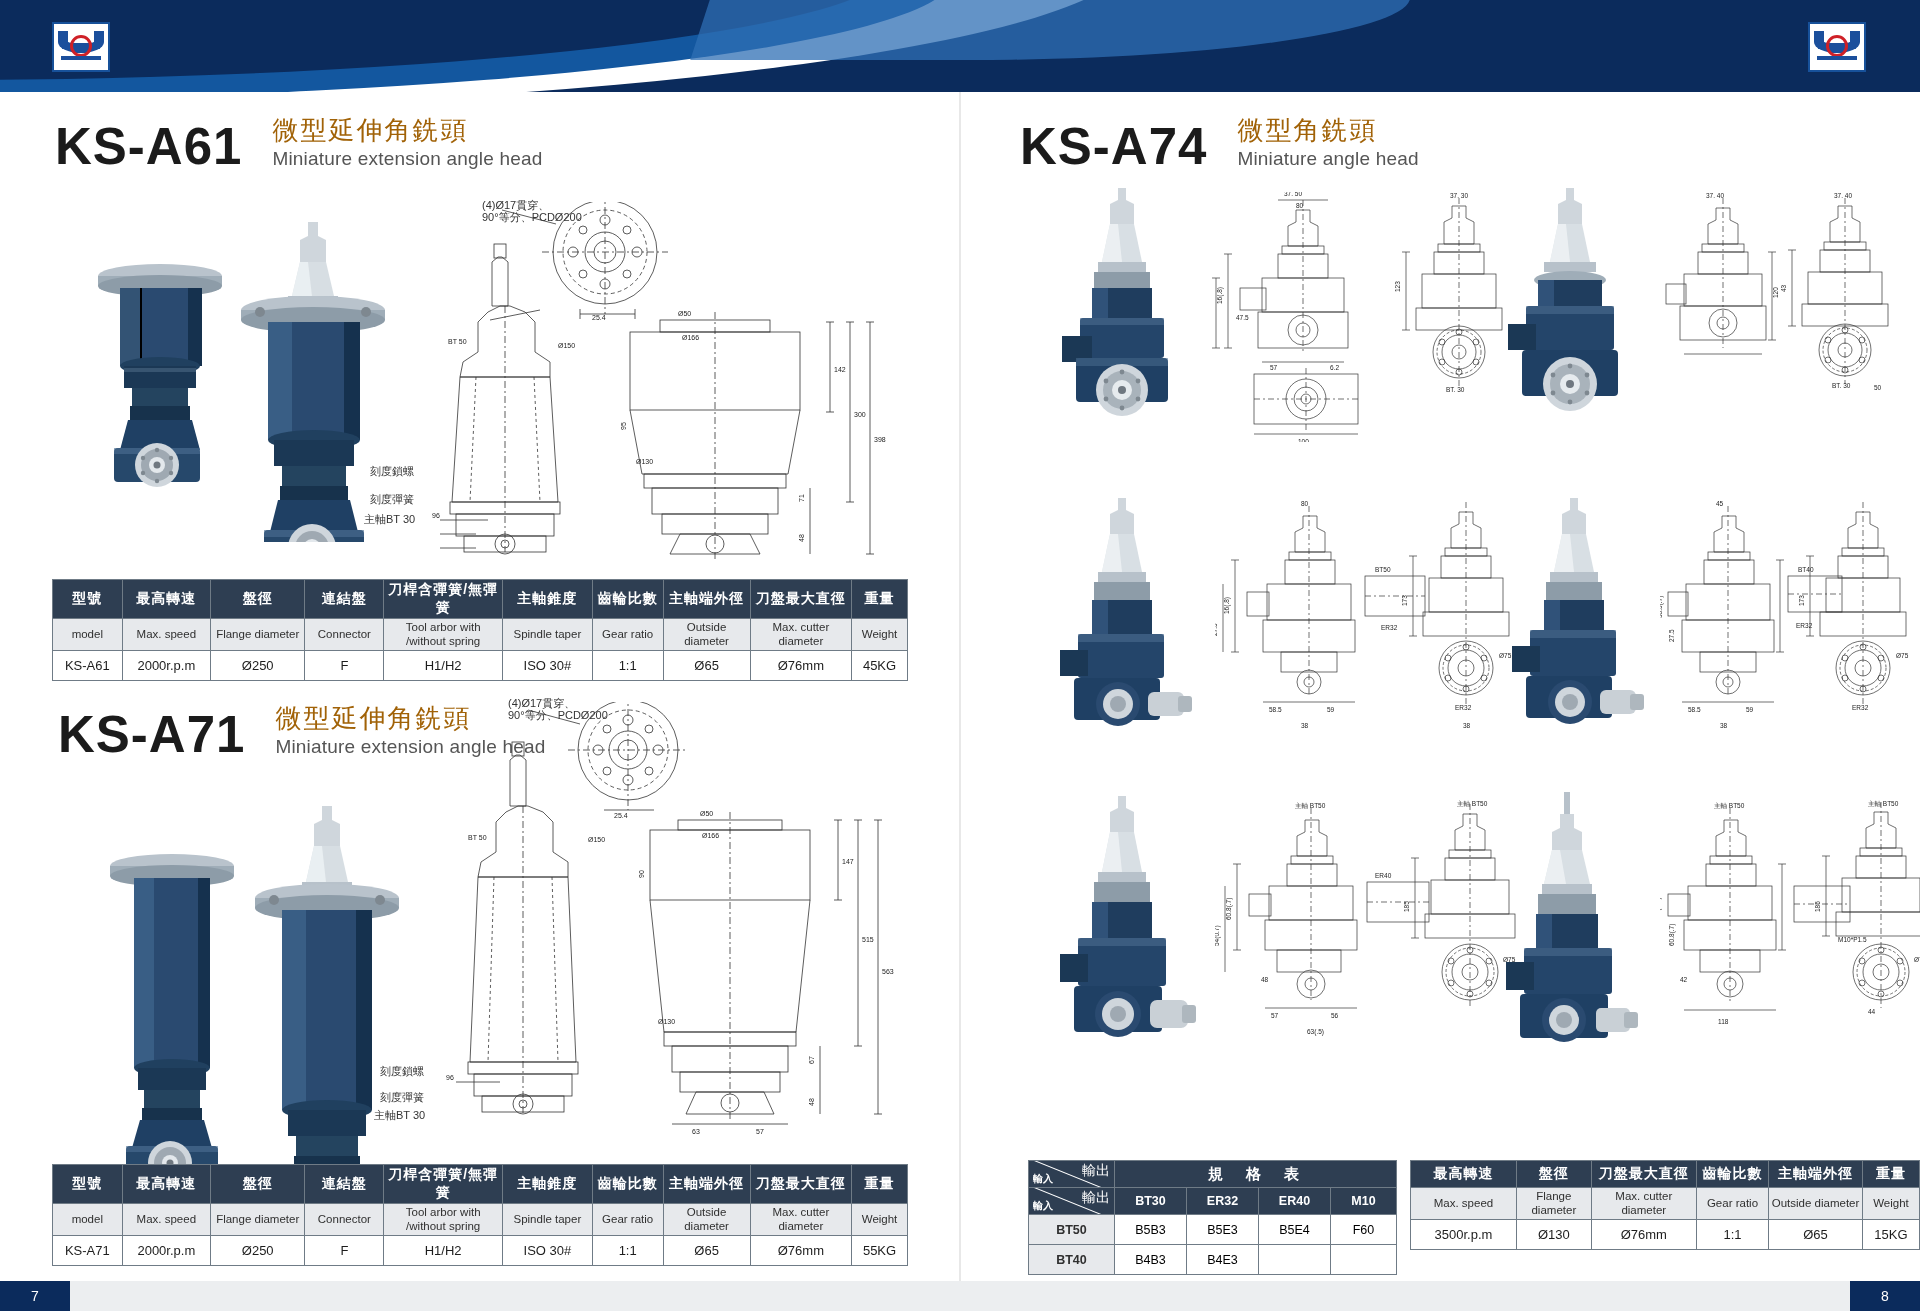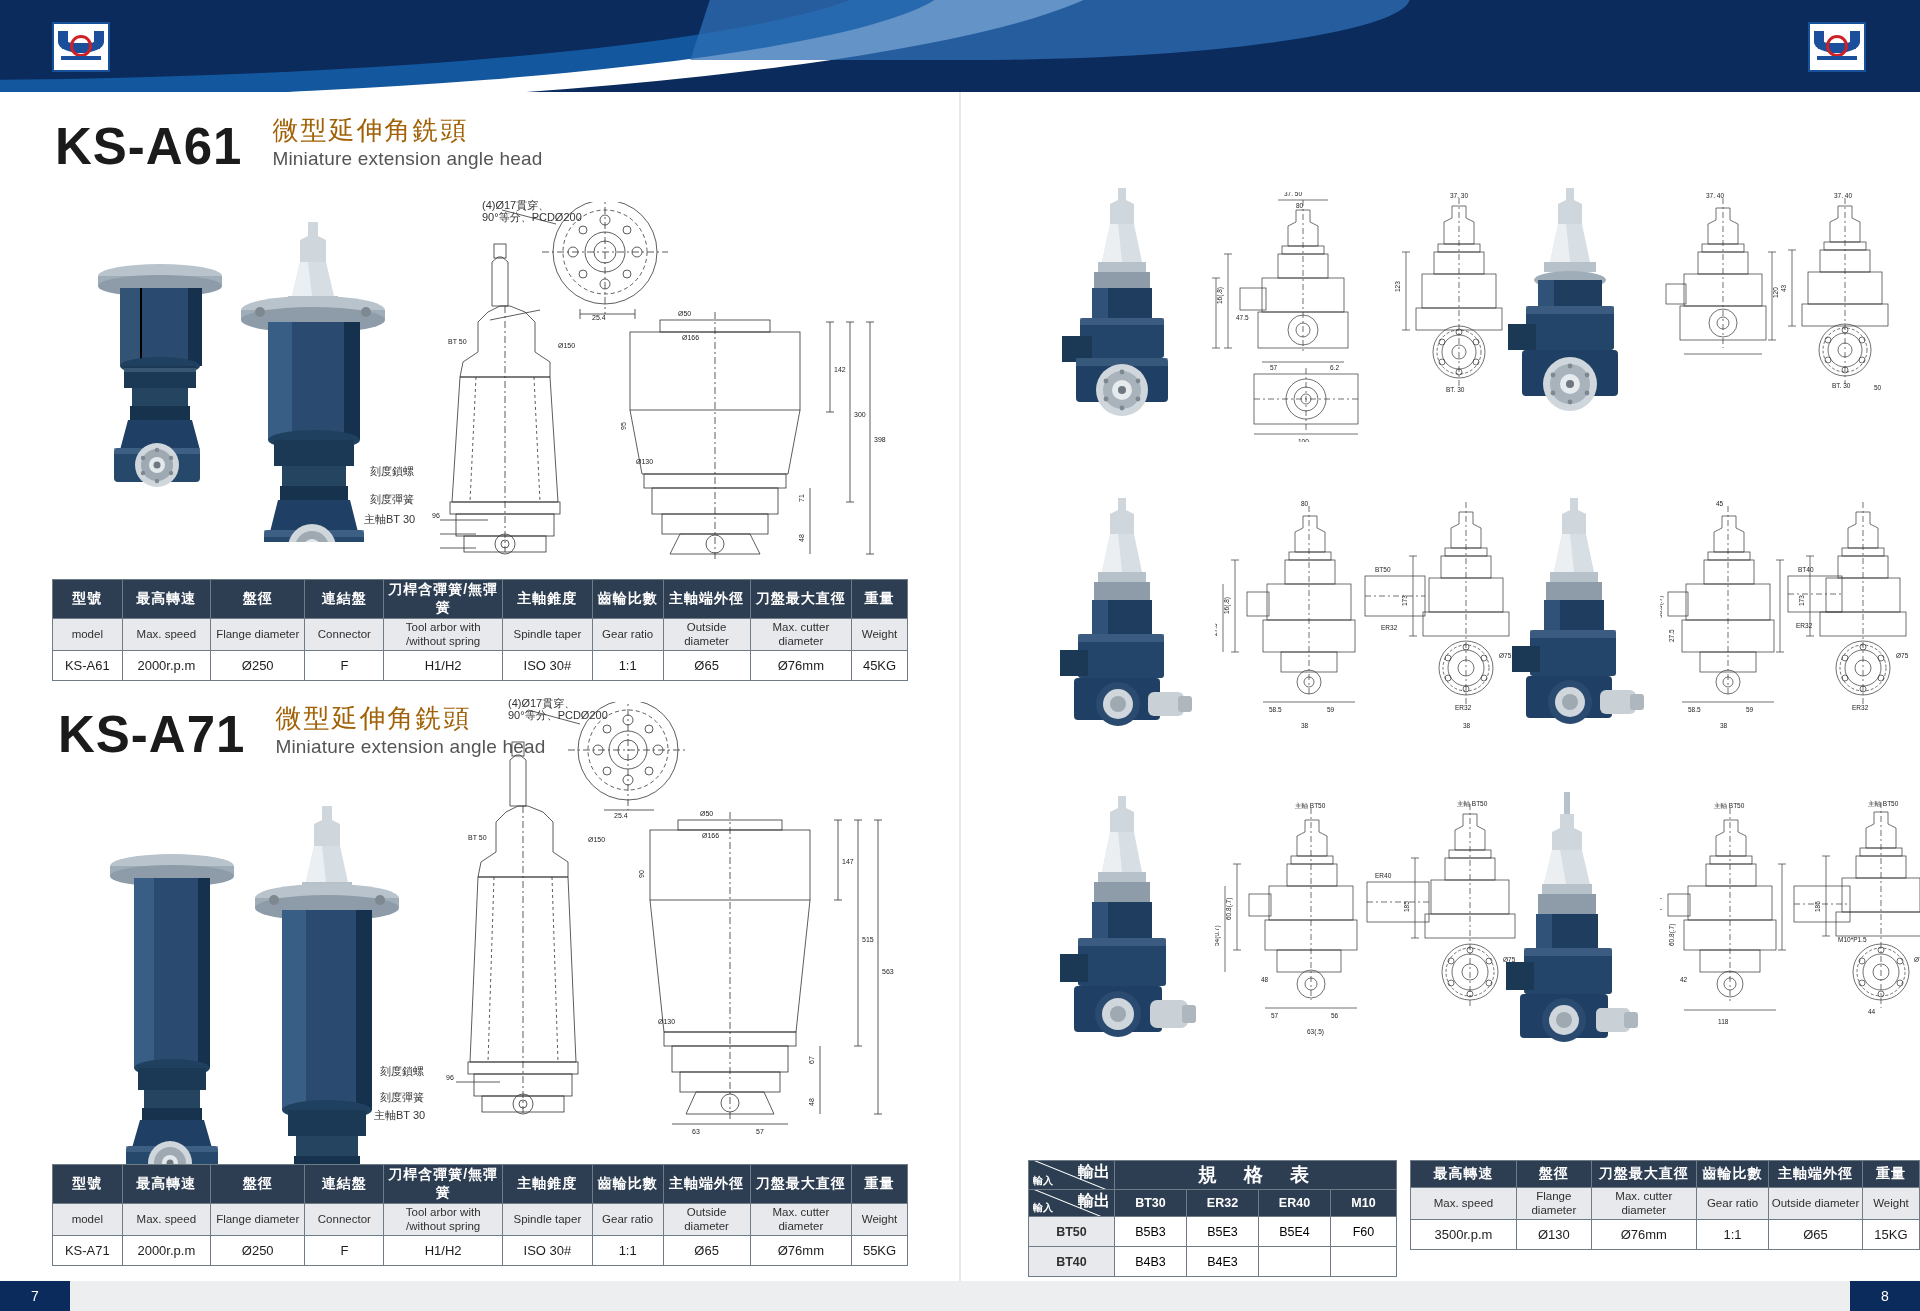--- a/index.html
+++ b/index.html
@@ -113,21 +113,21 @@
   
   .diag {
     position:relative; background:#2e3e52; color:#fff; width:86px; height:27px;
     overflow:hidden;
   }
   .diag .line {
     position:absolute; left:-12px; top:-8px; width:140px; height:1px;
     background:#ffffff; transform:rotate(22deg); transform-origin:left top;
   }
   .diag .inlbl { position:absolute; left:4px; bottom:1px; font-size:10px; font-weight:bold; }
-  .diag .outlbl { position:absolute; right:4px; top:1px; font-size:16px; font-weight:bold; }
+  .diag .outlbl { position:absolute; right:4px; top:1px; font-size:14px; font-weight:normal; }
 
   
   .footer { position:absolute; left:0; top:1281px; width:1920px; height:30px; }
   .footer .bar { position:absolute; left:0; top:0; width:1920px; height:30px; background:#eceef0; }
   .footer .tabL {
     position:absolute; left:0; top:0; width:70px; height:30px; background:#0b2b5c;
     color:#fff; font-size:14px; display:flex; align-items:center; justify-content:center;
   }
   .footer .tabR {
     position:absolute; right:0; top:0; width:70px; height:30px; background:#0b2b5c;
@@ -554,20 +554,27 @@
           <td>Ø65</td>
           <td>Ø76mm</td>
           <td>55KG</td>
         </tr>
       </tbody>
     </table>
   </div>
 
   <div class="col-right">
 
+    <div class="title-row" style="left:60px; top:22px;">
+      <div class="model-code">KS-A74</div>
+      <div class="title-text">
+        <div class="title-cn">微型角銑頭</div>
+        <div class="title-en">Miniature angle head</div>
+      </div>
+    </div>
 
     <div class="illus" style="left:62px; top:92px; width:190px; height:260px;">
       <svg width="190" height="260" viewBox="0 0 190 260">
         <path d="M96 4 L104 4 L104 16 L112 20 L112 40 L88 40 L88 20 L96 16 Z" fill="#cfd6dc"></path>
         <path d="M88 40 L112 40 L120 78 L80 78 Z" fill="#d8dfe4"></path>
         <path d="M88 40 L96 40 L100 78 L80 78 Z" fill="#eef2f5" opacity=".85"></path>
         <rect x="76" y="78" width="48" height="10" fill="#b7c1ca"></rect>
         <rect x="72" y="88" width="56" height="16" fill="#8d9ca8"></rect>
         <rect x="70" y="104" width="60" height="30" fill="#1f3d5e"></rect>
         <rect x="70" y="104" width="16" height="30" fill="#35587f" opacity=".8"></rect>
@@ -1058,21 +1065,21 @@
     </div>
 
     <table class="spec2" style="left:68px; top:1068px;">
       <tbody>
           <tr>
         <td class="diag" rowspan="1">
           <span class="line"></span>
           <span class="outlbl">輸出</span>
           <span class="inlbl">輸入</span>
         </td>
-        <td class="hdr-dark" colspan="4" style="height:27px; font-size:19px; letter-spacing:4px;">規　格　表</td>
+        <td class="hdr-dark" colspan="4" style="height:27px; font-size:15px; letter-spacing:4px;">規　格　表</td>
       </tr>
       <tr>
         <td class="diag" style="height:27px;">
           <span class="line"></span>
           <span class="outlbl">輸出</span>
           <span class="inlbl">輸入</span>
         </td>
         <td class="hdr-dark" style="width:72px; height:27px;">BT30</td>
         <td class="hdr-dark" style="width:72px;">ER32</td>
         <td class="hdr-dark" style="width:72px;">ER40</td>

